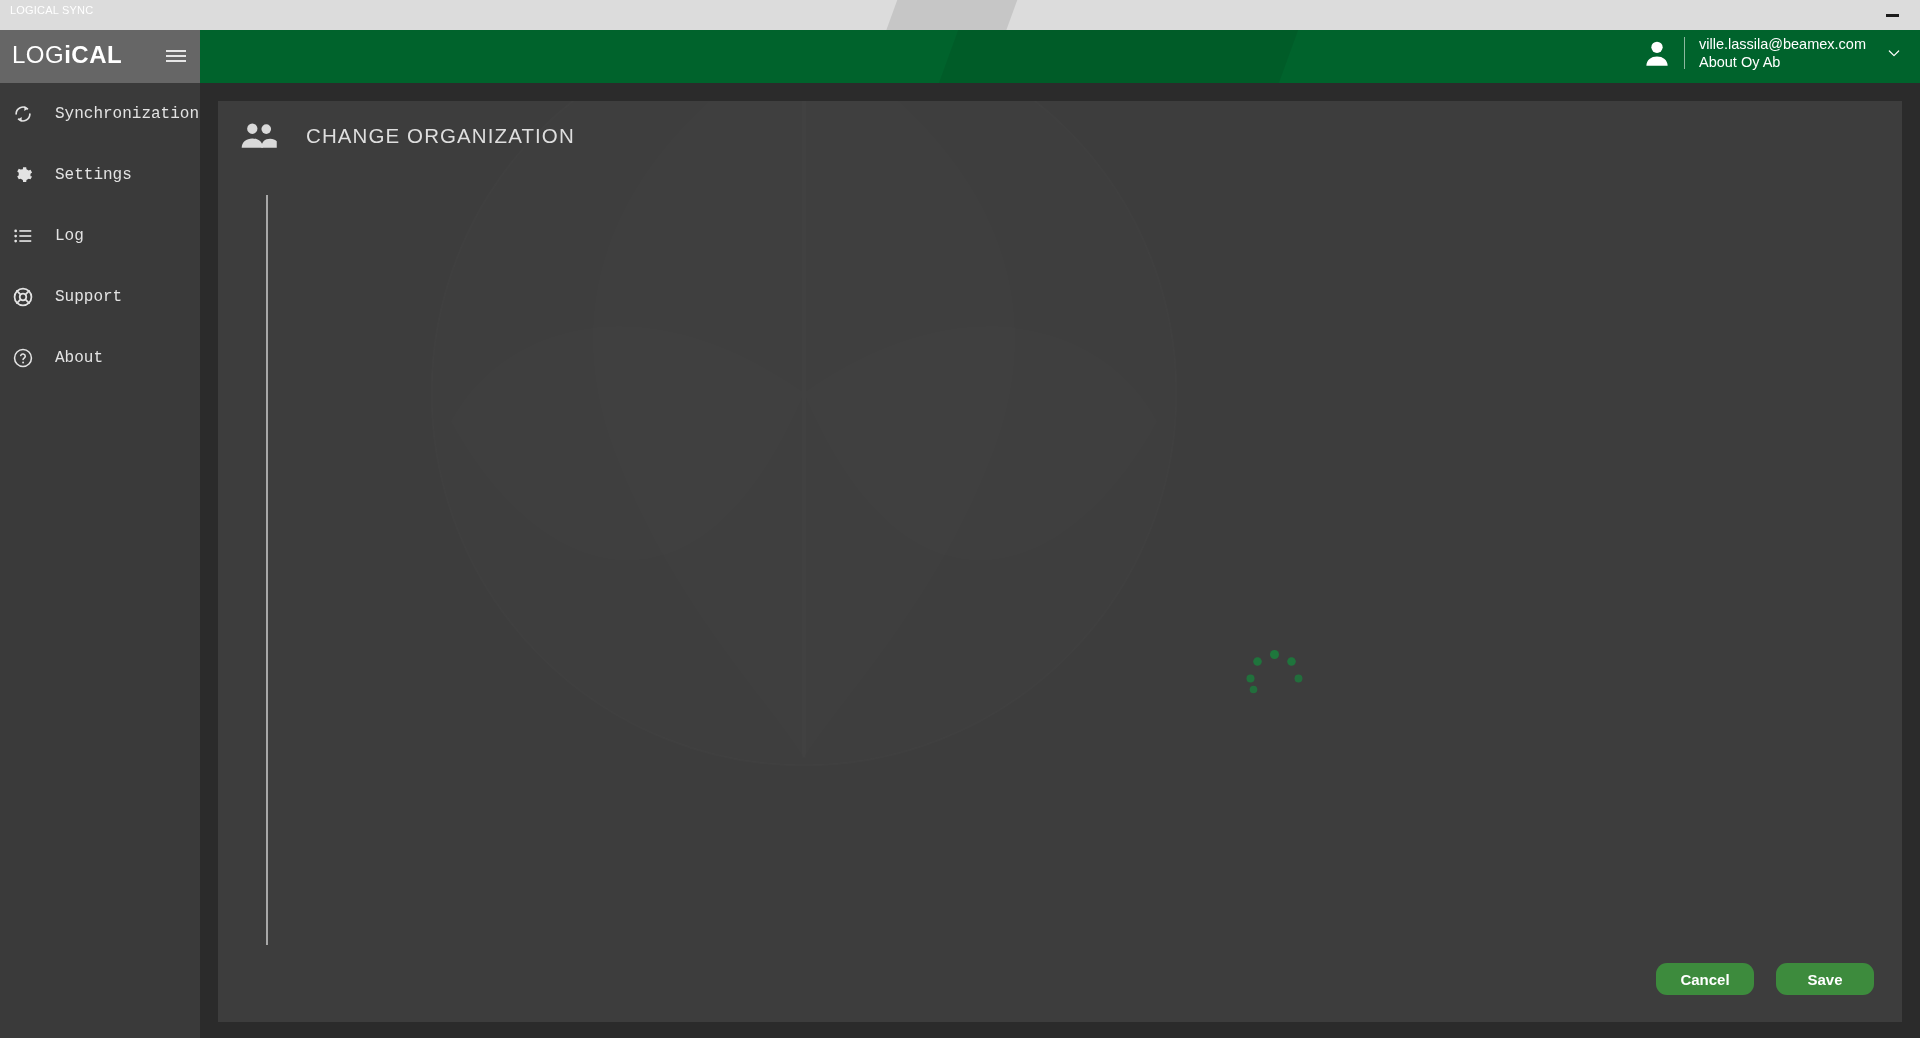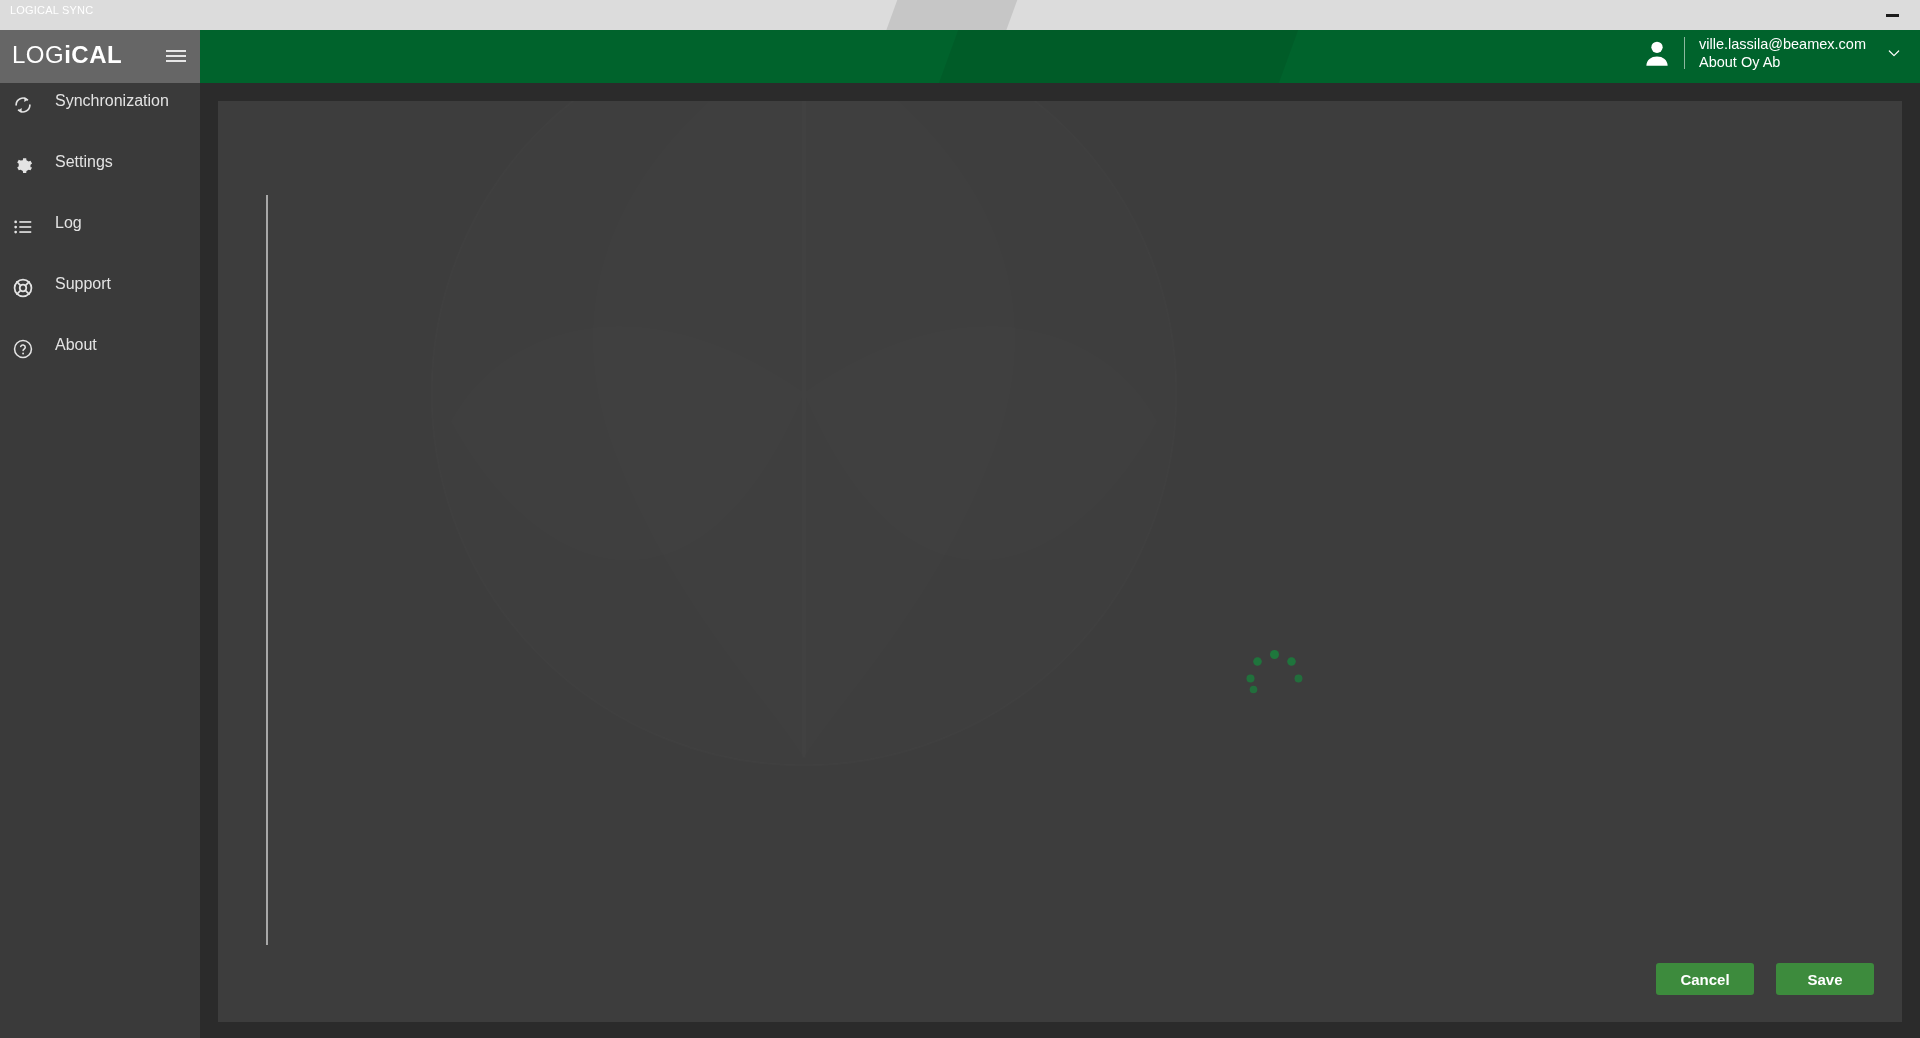--- a/index.html
+++ b/index.html
@@ -83,21 +83,21 @@
     margin-left: 20px; width: 16px; height: 16px; display:block;
   }
 
   
   .sidebar {
     position: absolute; left: 0; top: 83px; width: 200px; height: 955px;
     background: #3a3a3a;
   }
   .nav-item {
     position: absolute; left: 0; width: 236px; height: 44px;
-    display: flex; cursor: pointer;
+    display: flex; align-items: center; cursor: pointer; font-family: Liberation Mono, monospace;
   }
   .nav-icon {
     width: 26px; height: 26px; margin-left: 10px;
     display: flex; align-items: center; justify-content: center;
     flex: 0 0 auto;
   }
   .nav-icon svg { display: block; }
   .nav-label {
     margin-left: 19px; font-size: 16px; color: #e3e3e3; white-space: nowrap;
   }
@@ -136,21 +136,21 @@
     position: absolute; width: 9px; height: 9px; border-radius: 50%;
     background: #1c7a3c;
     left: 24.5px; top: 24.5px;
   }
 
   .footer-buttons {
     position: absolute; right: 28px; bottom: 27px;
     display: flex; gap: 22px;
   }
   .btn {
-    width: 98px; height: 32px; border: none; border-radius: 3px;
+    width: 98px; height: 32px; border: none; border-radius: 11px;
     background: #3d8b3d; color: #ffffff;
     font-family: "Liberation Sans", sans-serif;
     font-size: 15px; font-weight: 700; cursor: pointer;
   }
 </style>
 </head>
 <body>
 
 <div class="titlebar">
   <div class="titlebar-diag"></div>
@@ -264,20 +264,29 @@
     </g>
     <g fill="rgba(255,255,255,0.013)">
       <path d="M200 200 C 285 140, 360 165, 386 215 C 340 300, 255 330, 200 200 Z"></path>
       <path d="M200 200 C 115 140, 40 165, 14 215 C 60 300, 145 330, 200 200 Z"></path>
     </g>
     <g stroke="rgba(255,255,255,0.018)" stroke-width="2" fill="none">
       <path d="M200 8 L200 392"></path>
     </g>
   </svg>
 
+  <div class="panel-header">
+    <svg class="group-icon" viewBox="0 0 34 28">
+      <circle cx="11" cy="7.5" r="4.6" fill="#d9d9d9"></circle>
+      <circle cx="23.5" cy="7.8" r="4.3" fill="#d9d9d9"></circle>
+      <path d="M1.5 24.5c0-5.2 4.2-8.3 9.5-8.3s9.5 3.1 9.5 8.3z" fill="#d9d9d9"></path>
+      <path d="M19 24.5c0-5.0 3.3-8.0 8-8.0 2.6 0 4.6.9 5.9 2.3v5.7z" fill="#d9d9d9"></path>
+    </svg>
+    <div class="panel-title">CHANGE ORGANIZATION</div>
+  </div>
 
   <div class="vline"></div>
 
   <div class="spinner">
     <i style="transform:translate(0px,-24px) scale(1.0);   opacity:.95"></i>
     <i style="transform:translate(17px,-17px) scale(.95);  opacity:.90"></i>
     <i style="transform:translate(24px,0px) scale(.88);    opacity:.80"></i>
     <i style="transform:translate(-17px,-17px) scale(.95); opacity:.90"></i>
     <i style="transform:translate(-24px,0px) scale(.90);   opacity:.85"></i>
     <i style="transform:translate(-21px,11px) scale(.85);  opacity:.80"></i>

